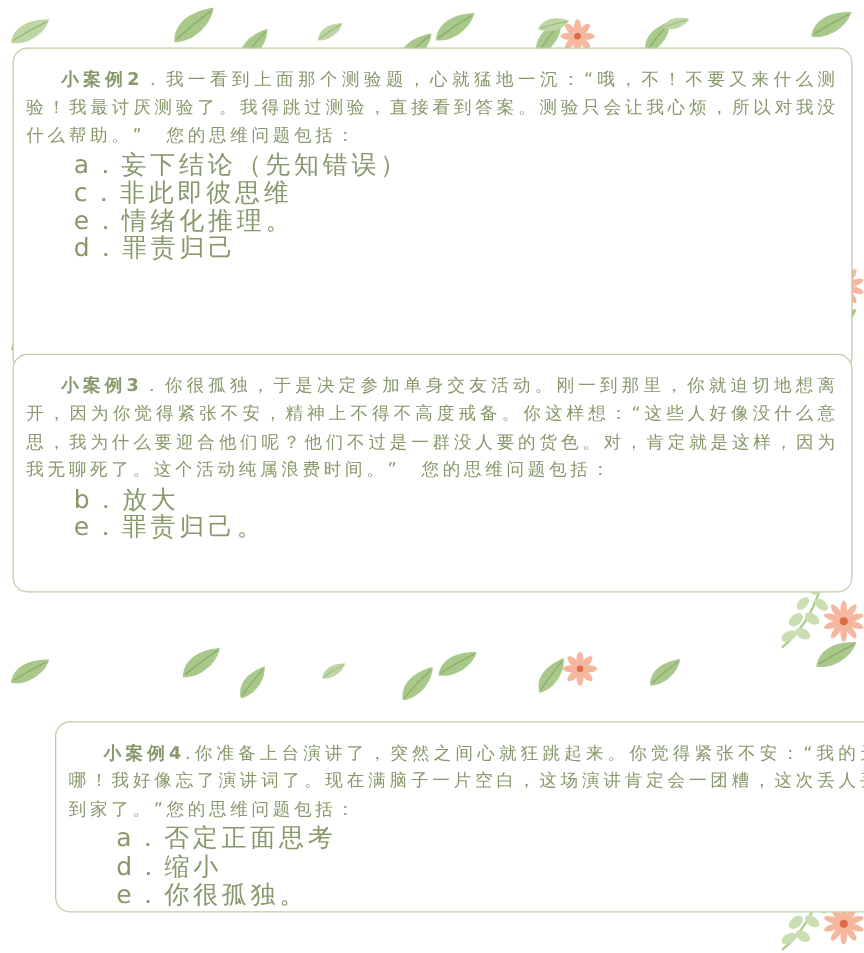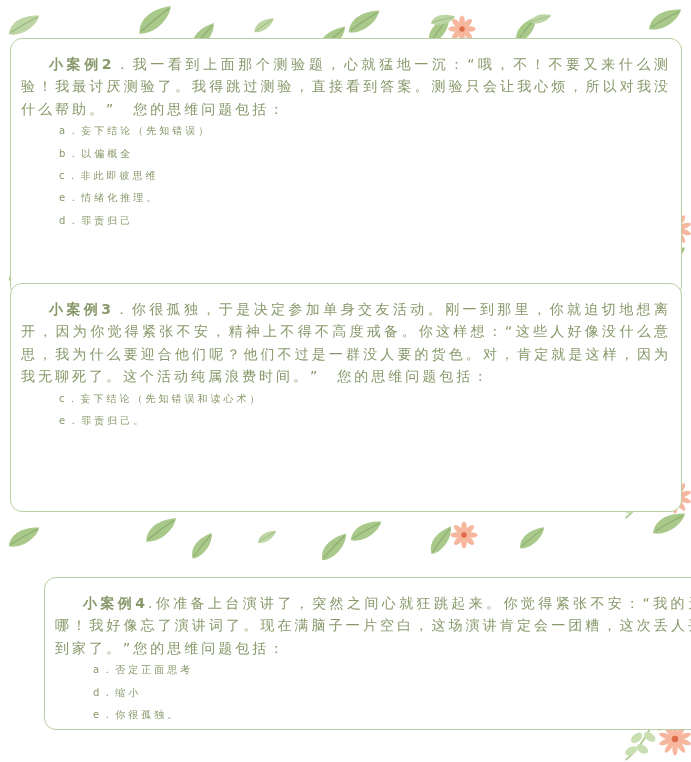--- a/index.html
+++ b/index.html
@@ -8,30 +8,30 @@
     background:#ffffff;
     font-family:"DejaVu Sans","Liberation Sans",sans-serif;
   }
   .card{
     position:absolute;left:10px;width:672px;
     border:1px solid #b9cfa2;border-radius:12px;
     background:#ffffff;box-sizing:border-box;
     padding:14px 10px 0 10px;
   }
   #card-1{top:38px;height:260px;}
-  #card-2{top:283px;height:229px;}
+  #card-2{top:283px;height:191px;}
   #card-3{top:577px;height:153px;margin-left:34px;}
   .case-text{
     margin:0;color:#87986a;font-size:14px;line-height:22.4px;
     letter-spacing:3px;text-indent:28px;text-align:justify;
   }
   .case-title{font-weight:bold;}
   .case-list{
     margin:0;padding:0 0 0 38px;list-style:none;
-    color:#87986a;font-size:10px;line-height:22.4px;letter-spacing:3px;
+    color:#87986a;font-size:20px;line-height:22.4px;letter-spacing:3px;
   }
   .decor{position:absolute;inset:0;pointer-events:none;}
   .dec{position:absolute;overflow:visible;}
   .g1{color:#a9c98b;}
   .g2{color:#bdd6a3;}
 </style>
 </head>
 <body>
 
 <svg width="0" height="0" style="position:absolute">
@@ -209,31 +209,30 @@
     </svg>
   <svg class="dec" style="left:658px;top:722px;width:34px;height:34px" viewBox="0 0 44 44">
       <use href="#aster"></use>
     </svg>
 </div>
 
 <section class="card" id="card-1">
   <p class="case-text"><span class="case-title">小案例2</span><span>．</span><span>我一看到上面那个测验题，心就猛地一沉：“哦，不！不要又来什么测验！我最讨厌测验了。我得跳过测验，直接看到答案。测验只会让我心烦，所以对我没什么帮助。”　您的思维问题包括：</span></p>
   <ul class="case-list">
     <li>a．妄下结论（先知错误）</li>
-    <li>b．以偏概全</li>
     <li>c．非此即彼思维</li>
     <li>e．情绪化推理。</li>
     <li>d．罪责归己</li>
   </ul>
 </section>
 
 <section class="card" id="card-2">
   <p class="case-text"><span class="case-title">小案例3</span><span>．</span><span>你很孤独，于是决定参加单身交友活动。刚一到那里，你就迫切地想离开，因为你觉得紧张不安，精神上不得不高度戒备。你这样想：“这些人好像没什么意思，我为什么要迎合他们呢？他们不过是一群没人要的货色。对，肯定就是这样，因为我无聊死了。这个活动纯属浪费时间。”　您的思维问题包括：</span></p>
   <ul class="case-list">
-    <li>c．妄下结论（先知错误和读心术）</li>
+    <li>b．放大</li>
     <li>e．罪责归己。</li>
   </ul>
 </section>
 
 <section class="card" id="card-3">
   <p class="case-text"><span class="case-title">小案例4</span><span>.</span><span>你准备上台演讲了，突然之间心就狂跳起来。你觉得紧张不安：“我的天哪！我好像忘了演讲词了。现在满脑子一片空白，这场演讲肯定会一团糟，这次丢人丢到家了。”您的思维问题包括：</span></p>
   <ul class="case-list">
     <li>a．否定正面思考</li>
     <li>d．缩小</li>
     <li>e．你很孤独。</li>

